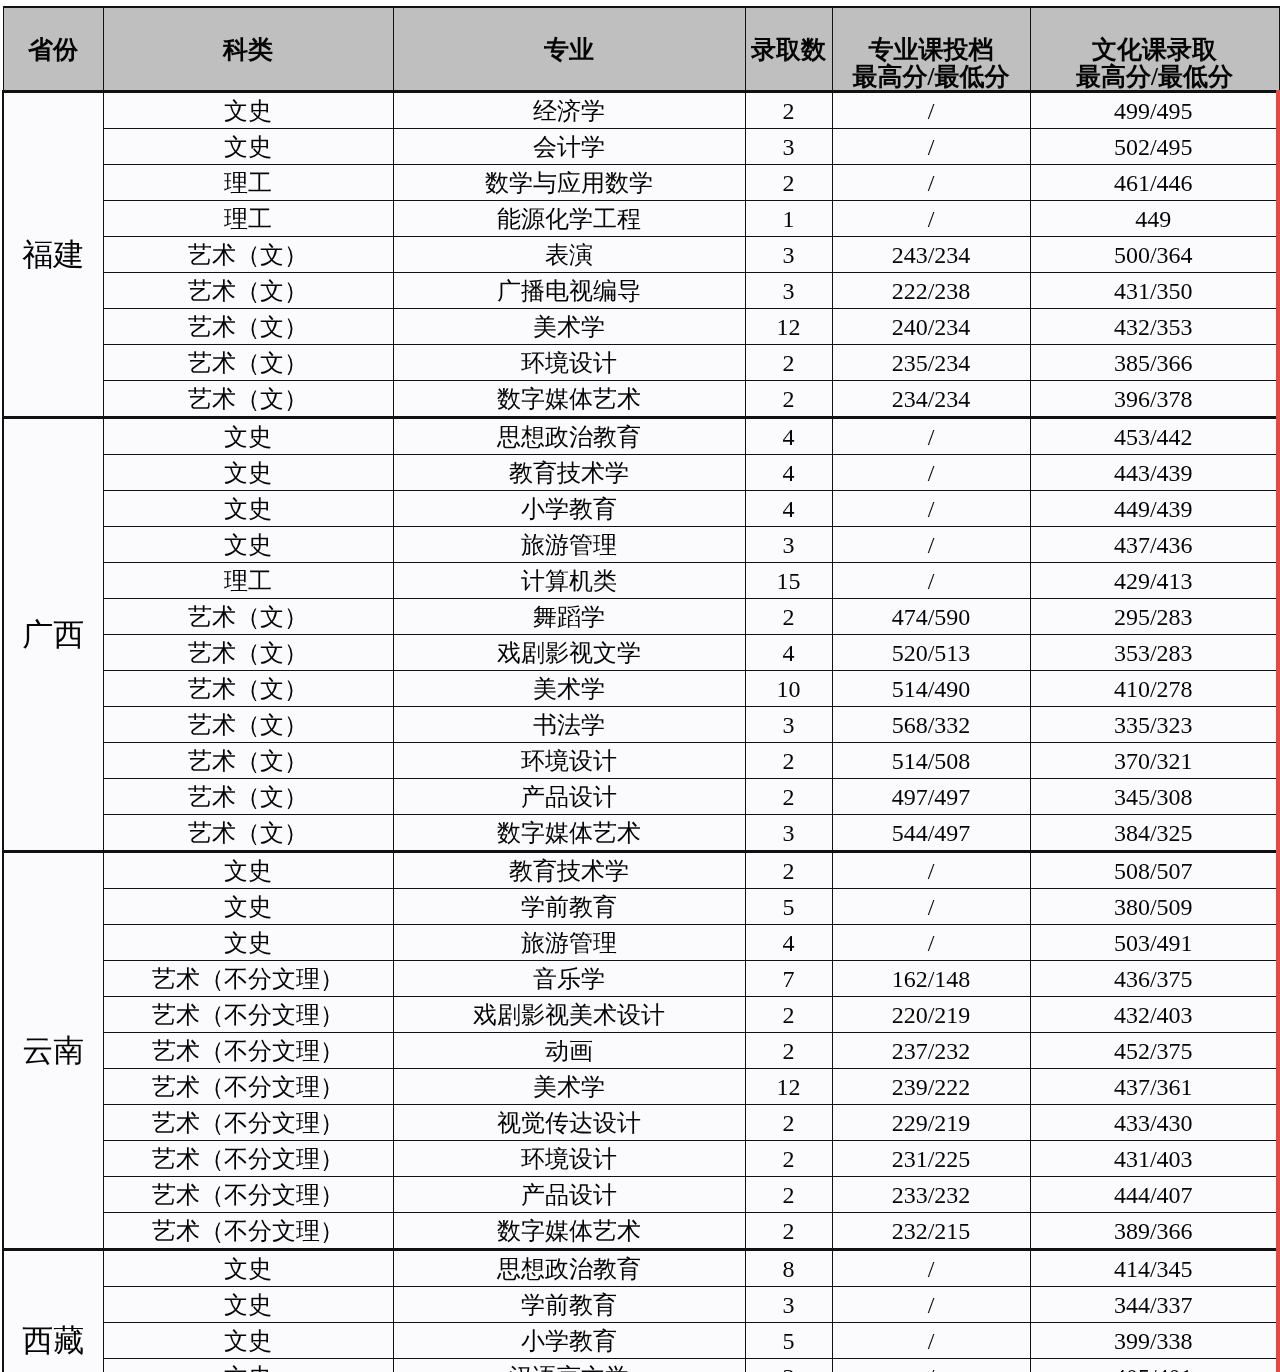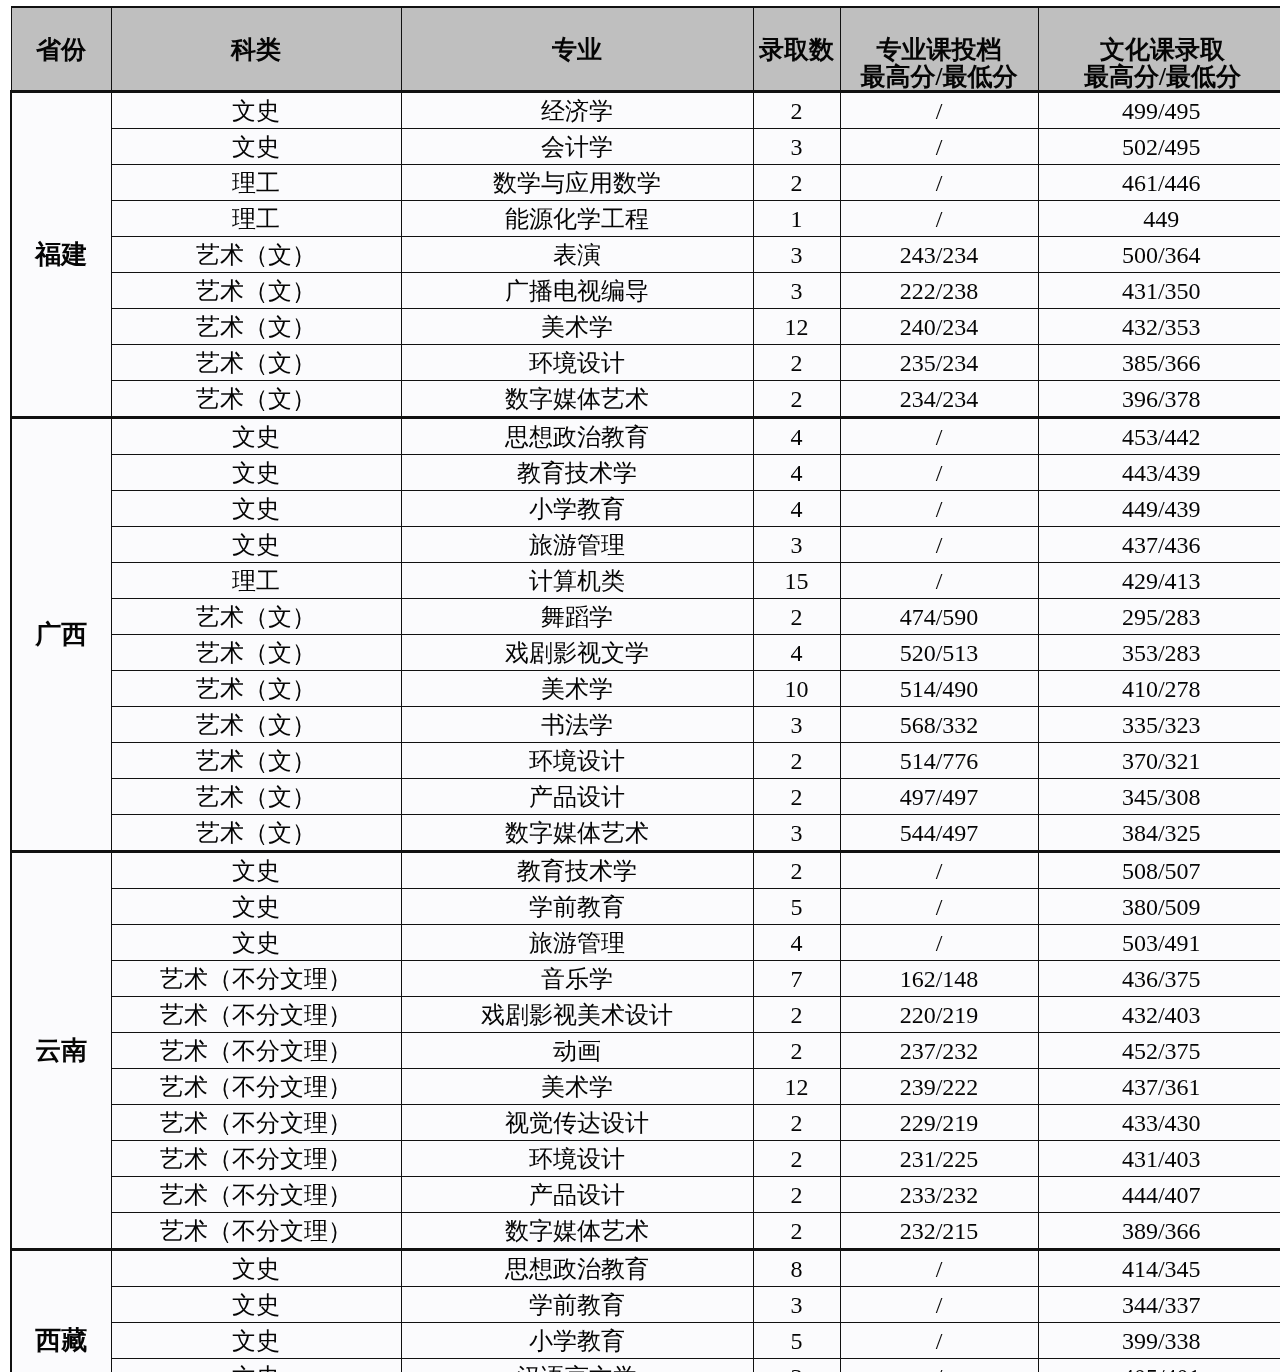--- a/index.html
+++ b/index.html
@@ -10,21 +10,21 @@
   body {
     width: 1280px;
     height: 1372px;
     font-family: "Liberation Serif", "DejaVu Serif", serif;
     overflow: hidden;
   }
   .sheet {
     width: 1280px;
     height: 1077px;
     box-sizing: border-box;
-    padding: 6px 2px 0 10px;
+    padding: 6px 2px 0 2px;
   }
   table.grid {
     border-collapse: collapse;
     table-layout: fixed;
     width: 1276px;
     margin: 0;
   }
   table.grid col.c-prov   { width: 100px; }
   table.grid col.c-cat    { width: 290px; }
   table.grid col.c-major  { width: 352px; }
@@ -53,22 +53,22 @@
   }
   thead th .hl1 { display: block; margin-top: 28px; }
   thead th .hl2 { display: block; }
 
   tbody td {
     height: 35px;
     font-size: 24px;
     line-height: 1;
   }
   td.prov {
-    font-weight: bold;
-    font-size: 26px;
+    font-weight: normal;
+    font-size: 31px;
     border-left: 2px solid #111111;
     margin-left: 41px;
   }
   td.last-col { border-right: 6px solid #ef4444; }
 
   
   tr.block-start > td,
   tr.block-start > th {
     border-top: 3px solid #111111;
   }
@@ -233,21 +233,21 @@
           <td>艺术（文）</td>
           <td>书法学</td>
           <td class="num">3</td>
           <td class="slash">568/332</td>
           <td class="slash last-col">335/323</td>
         </tr>
         <tr>
           <td>艺术（文）</td>
           <td>环境设计</td>
           <td class="num">2</td>
-          <td class="slash">514/776</td>
+          <td class="slash">514/508</td>
           <td class="slash last-col">370/321</td>
         </tr>
         <tr>
           <td>艺术（文）</td>
           <td>产品设计</td>
           <td class="num">2</td>
           <td class="slash">497/497</td>
           <td class="slash last-col">345/308</td>
         </tr>
         <tr>

